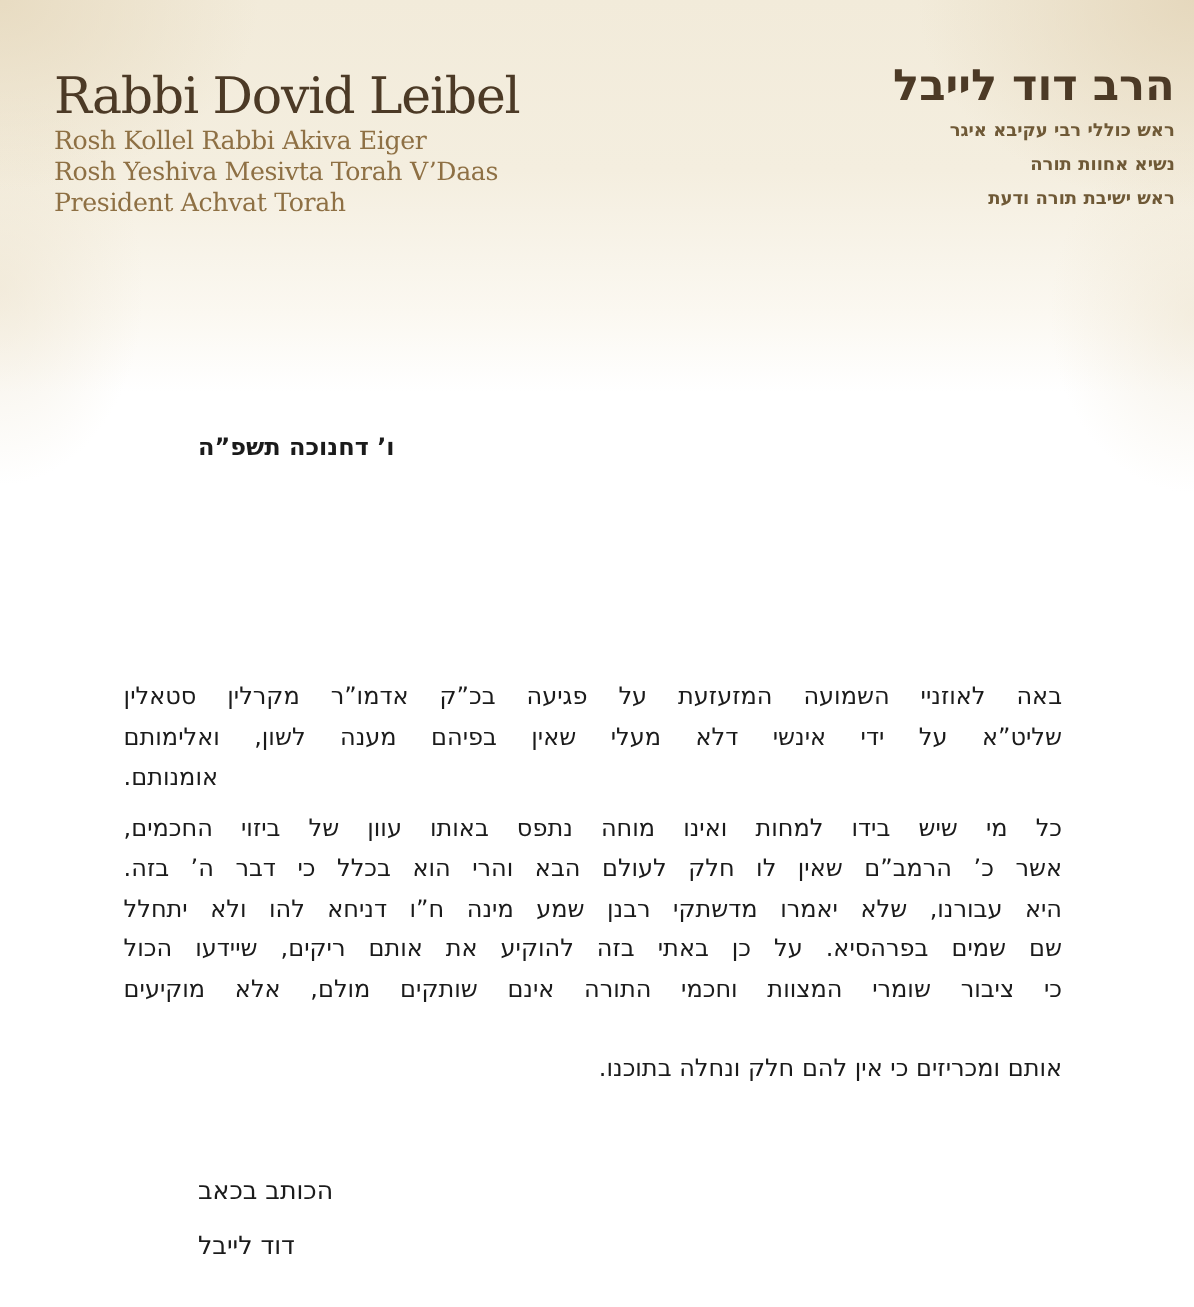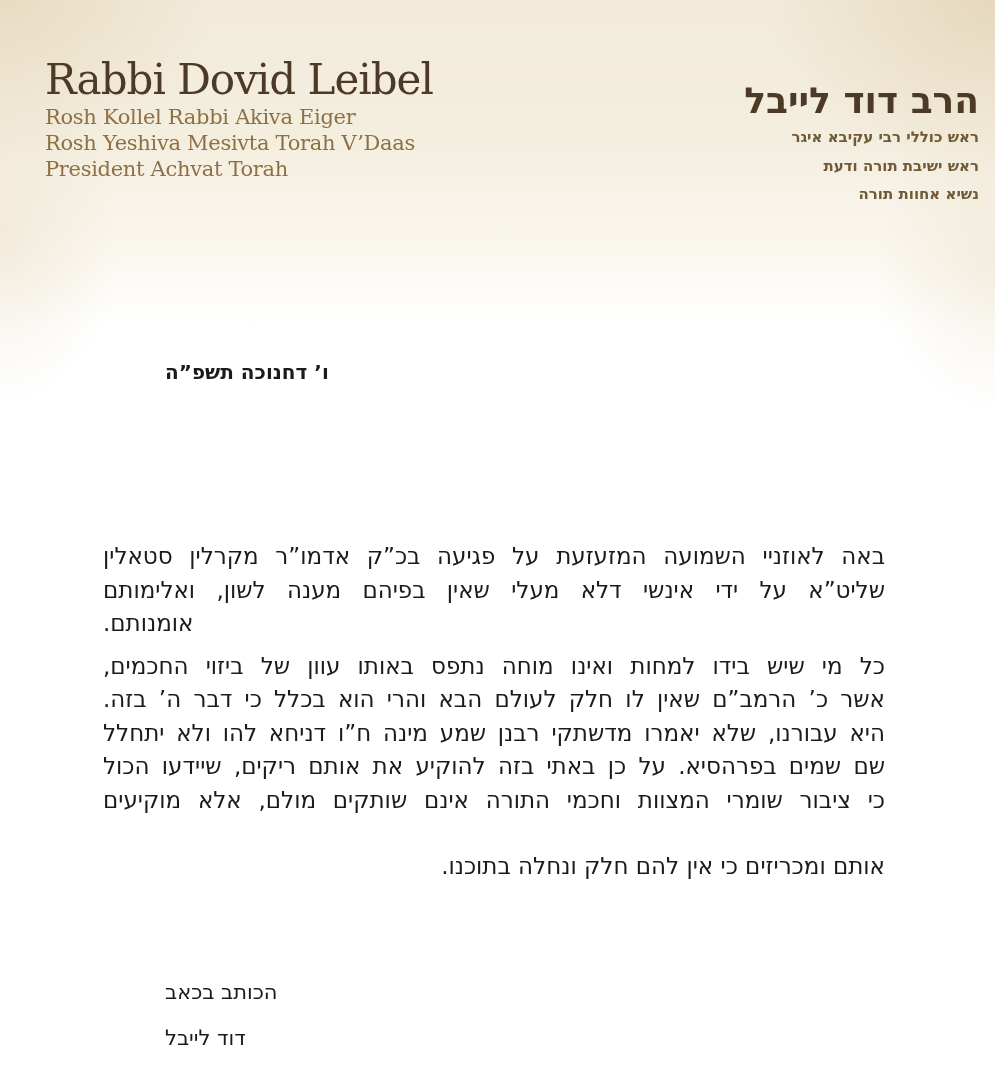--- a/index.html
+++ b/index.html
@@ -13,32 +13,32 @@
       radial-gradient(ellipse 160px 200px at 100% 24%, rgba(236,226,204,.5), rgba(236,226,204,0) 75%),
       linear-gradient(180deg,#f2ebda 0%,#f4eedf 13%,#fbf8f1 24%,#ffffff 30%,#ffffff 100%);
   }
 
   
   .lh-en{position:absolute;top:56px;left:45px;font-family:"DejaVu Serif","Liberation Serif",serif;}
   .lh-en .name{font-size:42px;line-height:48px;color:#4c3a26;letter-spacing:-1px;}
   .lh-en .sub{font-size:21px;line-height:26px;color:#8e7044;letter-spacing:-0.3px;}
   .lh-en .sub:first-of-type{margin-top:7px;}
 
-  .lh-he{position:absolute;top:50px;right:16px;direction:rtl;margin-top:29px;}
+  .lh-he{position:absolute;top:50px;right:16px;direction:rtl;}
   .lh-he .name{font-size:36px;line-height:44px;font-weight:bold;color:#4c3a26;}
   .lh-he .sub{font-size:15px;line-height:28.5px;font-weight:bold;color:#6f5936;}
   .lh-he .sub:first-of-type{margin-top:6px;}
 
   
   .date{position:absolute;top:360px;left:165px;direction:rtl;
         font-size:20px;font-weight:bold;color:#1b1b1b;}
   .title{position:absolute;top:460px;left:0;width:995px;text-align:center;direction:rtl;
          font-size:41px;font-weight:bold;color:#141414;letter-spacing:1px;}
-  .body{position:absolute;top:540px;left:103px;width:782px;direction:rtl;
-        font-size:23px;line-height:33.5px;color:#1b1b1b;}
+  .body{position:absolute;top:564px;left:103px;width:782px;direction:rtl;
+        font-size:20px;line-height:33.5px;color:#1b1b1b;}
   .para2{margin-top:9px;}
   .jline{text-align:justify;text-align-last:justify;}
   .rline{text-align:left;}
   .cline{margin-top:33px;}
 
   .closing{position:absolute;top:980px;left:165px;direction:rtl;
            font-size:21px;font-weight:500;color:#1b1b1b;}
   .signame{position:absolute;top:1026px;left:165px;direction:rtl;
            font-size:21px;font-weight:500;color:#1b1b1b;}
 </style>
@@ -50,22 +50,22 @@
   <div class="lh-en">
     <div class="name">Rabbi Dovid Leibel</div>
     <div class="sub">Rosh Kollel Rabbi Akiva Eiger</div>
     <div class="sub">Rosh Yeshiva Mesivta Torah V’Daas</div>
     <div class="sub">President Achvat Torah</div>
   </div>
 
   <div class="lh-he">
     <div class="name">הרב דוד לייבל</div>
     <div class="sub">ראש כוללי רבי עקיבא איגר</div>
+    <div class="sub">נשיא אחוות תורה</div>
     <div class="sub">ראש ישיבת תורה ודעת</div>
-    <div class="sub">נשיא אחוות תורה</div>
   </div>
 
   <div class="date">ו’ דחנוכה תשפ”ה</div>
 
 
   <div class="body">
     <div class="para1">
       <div class="jline">באה לאוזניי השמועה המזעזעת על פגיעה בכ”ק אדמו”ר מקרלין סטאלין</div>
       <div class="jline">שליט”א על ידי אינשי דלא מעלי שאין בפיהם מענה לשון, ואלימותם</div>
       <div class="rline">אומנותם.</div>

